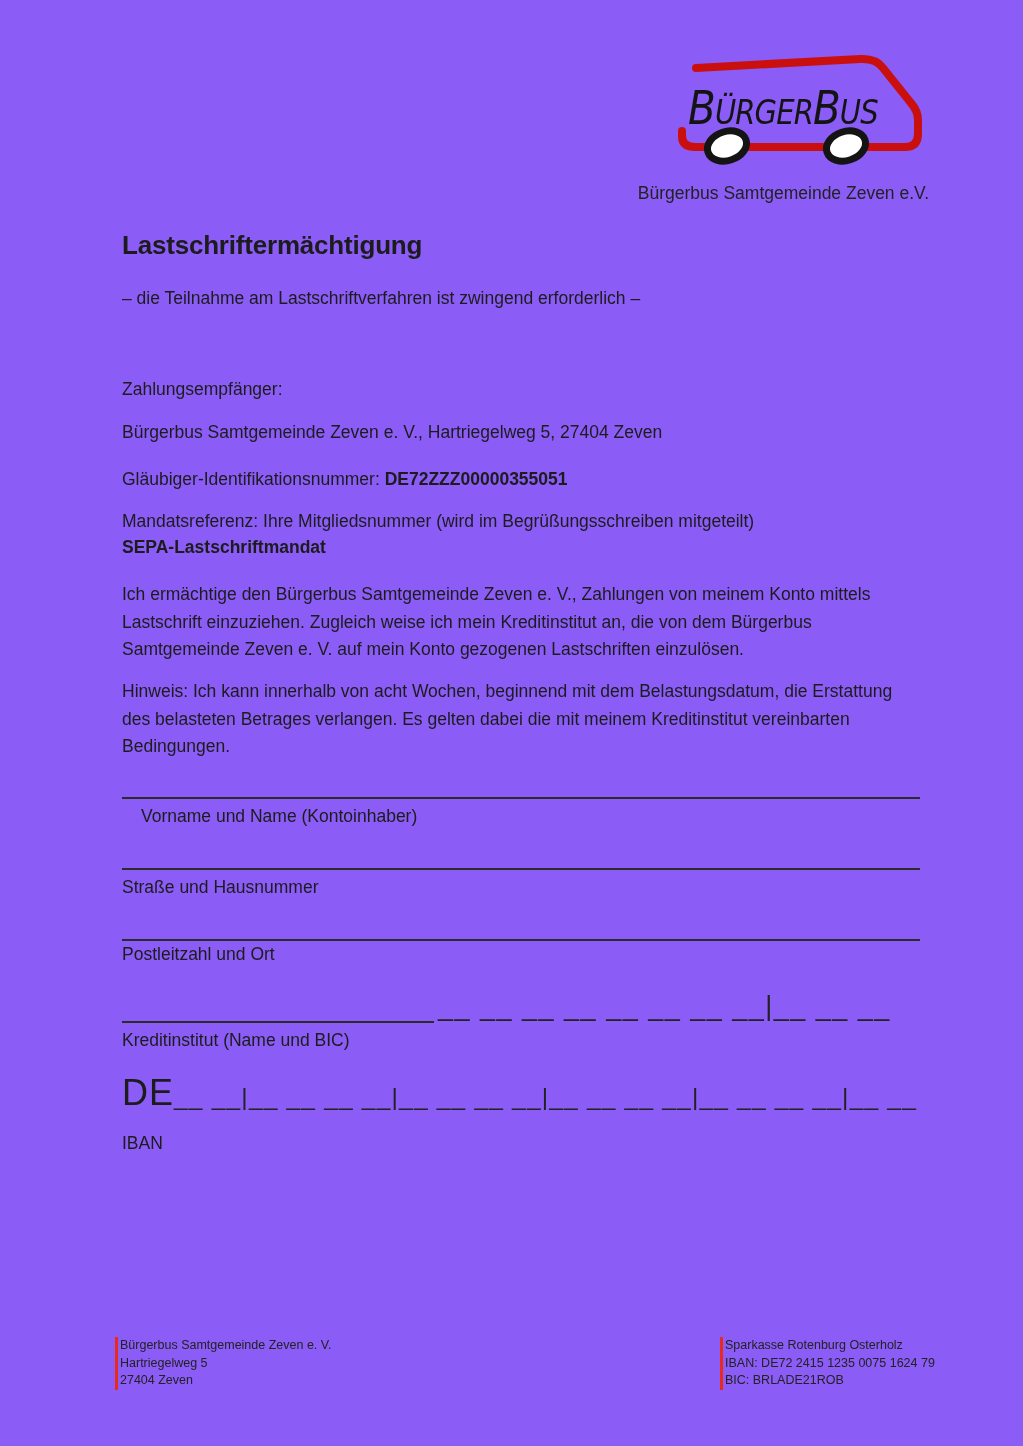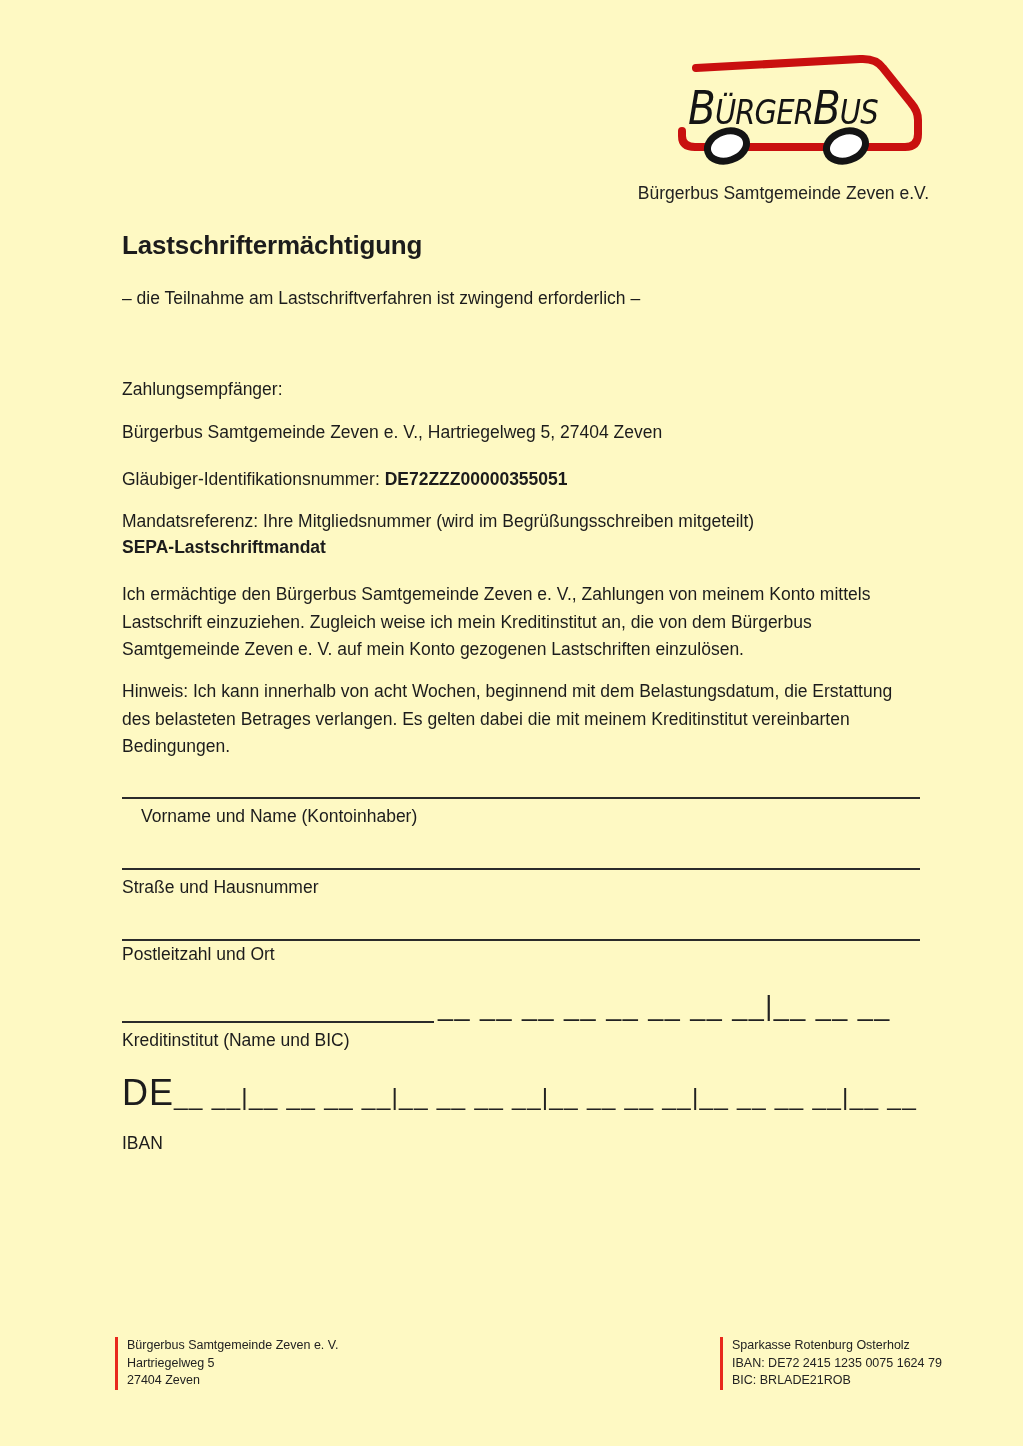--- a/index.html
+++ b/index.html
@@ -8,21 +8,21 @@
     --footer-red:#e8291c;
     --text:#1c1c1c;
     --rule:#2b2b2b;
   }
   *{margin:0;padding:0;box-sizing:border-box;}
   html,body{background:#888;}
   body{font-family:"Liberation Sans",sans-serif;color:var(--text);}
   .page{
     position:relative;
     width:1023px;height:1446px;
-    background:#fef9c3;
+    background:#8b5cf6;
     margin:0 auto;
     overflow:hidden;
   }
   .abs{position:absolute;}
 
   
   .logo-svg{left:664px;top:44px;width:284px;height:134px;}
   .bus-outline{fill:none;stroke:var(--logo-red);stroke-width:8;stroke-linecap:round;stroke-linejoin:round;}
   .bus-wheel{fill:#ffffff;stroke:var(--logo-black);stroke-width:7;}
   .bus-text{font-family:"DejaVu Sans","Liberation Sans",sans-serif;font-style:italic;font-weight:500;fill:var(--logo-black);letter-spacing:-1px;}
@@ -53,21 +53,21 @@
   .bic-blanks{left:438px;top:988px;font-size:27px;line-height:36px;letter-spacing:1.5px;white-space:pre;color:#222;}
   .bank-label{top:1030px;}
 
   
   .iban-row{left:122px;top:1072px;white-space:pre;}
   .iban-de{font-size:36px;letter-spacing:1px;}
   .iban-blanks{font-size:24.5px;letter-spacing:1.2px;color:#222;}
   .iban-label{top:1133px;}
 
   
-  .footer-col{top:1337px;border-left:3.5px solid var(--footer-red);padding-left:9px;font-size:12.5px;line-height:17.5px;color:#222;}
+  .footer-col{top:1337px;border-left:3.5px solid var(--footer-red);padding-left:2px;font-size:12.5px;line-height:17.5px;color:#222;}
   .footer-col-1{left:115px;} .footer-col-2{left:407px;} .footer-col-3{left:720px;}
   .footer-col div{white-space:nowrap;}
 </style>
 </head>
 <body>
 
 <div class="page">
 
   <svg class="abs logo-svg" viewBox="0 0 284 134" aria-hidden="true">
     <path class="bus-outline" d="M 32 24 L 196 15 Q 212 14 219 24 L 247 59 Q 254 67 254 76 L 254 90 Q 254 103 241 103 L 31 103 Q 18 103 18 92 L 18 87"></path>

